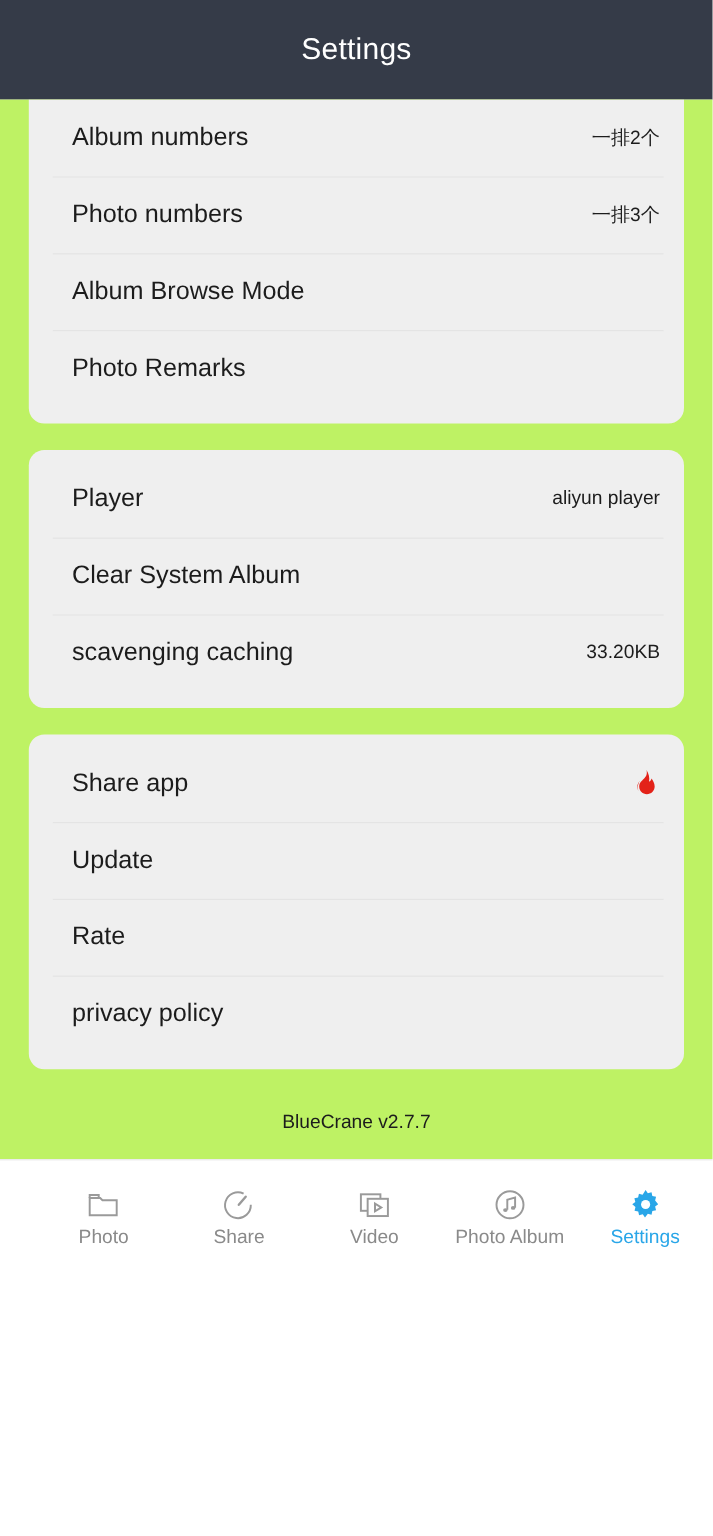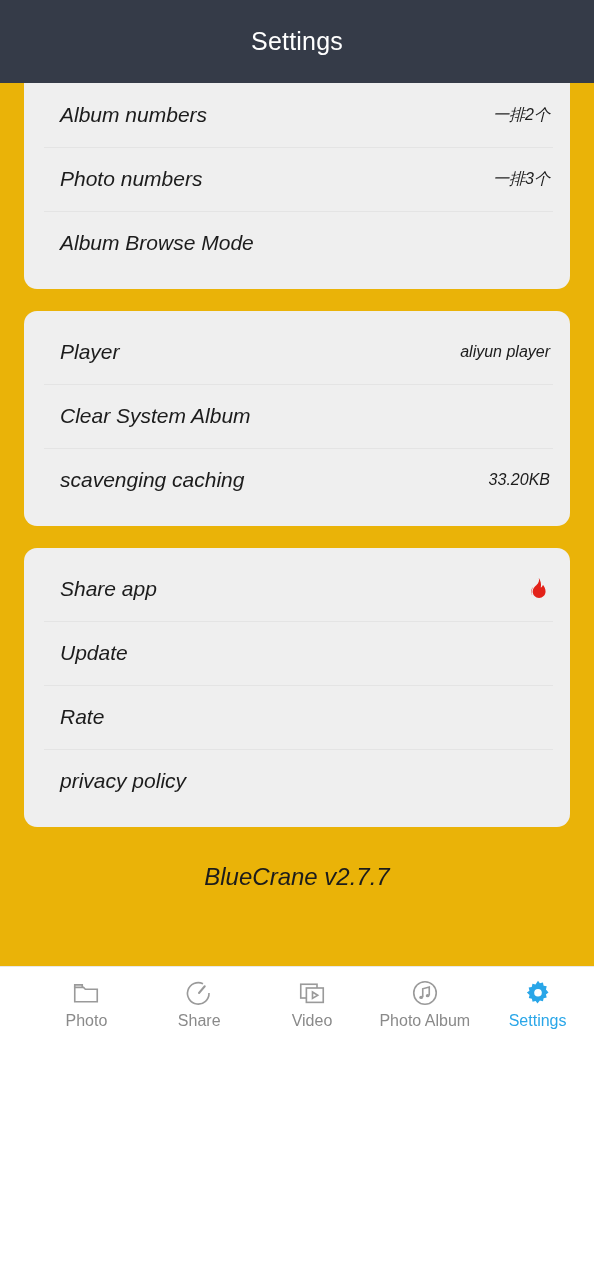--- a/index.html
+++ b/index.html
@@ -34,24 +34,23 @@
   .header-title {
     color: #ffffff;
     font-size: 25px;
     font-weight: 400;
     letter-spacing: 0.2px;
   }
 
   
   .content {
     flex: 1 1 auto;
-    background: #eab308;
+    background: #bef264;
     padding: 0 24px;
     overflow: hidden;
-    font-style: italic;
   }
 
   .card {
     background: #efefef;
     border-radius: 13px;
     margin-bottom: 22px;
     padding: 9px 0 14px 0;
     overflow: hidden;
   }
   .card.first { border-radius: 0 0 13px 13px; margin-top: 0; padding-top: 0; }
@@ -93,33 +92,33 @@
     width: 26px;
     height: 26px;
     line-height: 26px;
     text-align: center;
   }
   .flame-icon svg { display: block; }
 
   
   .version {
     text-align: center;
-    font-size: 24px;
+    font-size: 16px;
     color: #1c1c1c;
     padding: 14px 0 0 0;
   }
 
   
   .tabbar {
     flex: 0 0 74px;
     height: 74px;
     border-top: 1px solid #e8e8e8;
     background: #ffffff;
     display: flex;
-    align-items: center;
+    align-items: flex-end;
     padding-left: 30px;
   }
   .tab {
     flex: 1 1 20%;
     display: flex;
     flex-direction: column;
     align-items: center;
     justify-content: center;
     gap: 5px;
     cursor: pointer;
@@ -151,20 +150,24 @@
           <div class="row">
             <span class="row-label">Album numbers</span>
             <span class="row-value">一排2个</span>
           </div>
           <div class="row">
             <span class="row-label">Photo numbers</span>
             <span class="row-value">一排3个</span>
           </div>
           <div class="row">
             <span class="row-label">Album Browse Mode</span>
+            <span></span>
+          </div>
+          <div class="row">
+            <span class="row-label">Photo Remarks</span>
             <span></span>
           </div>
         </div>
         <div class="card second">
           <div class="row">
             <span class="row-label">Player</span>
             <span class="row-value">aliyun player</span>
           </div>
           <div class="row">
             <span class="row-label">Clear System Album</span>

